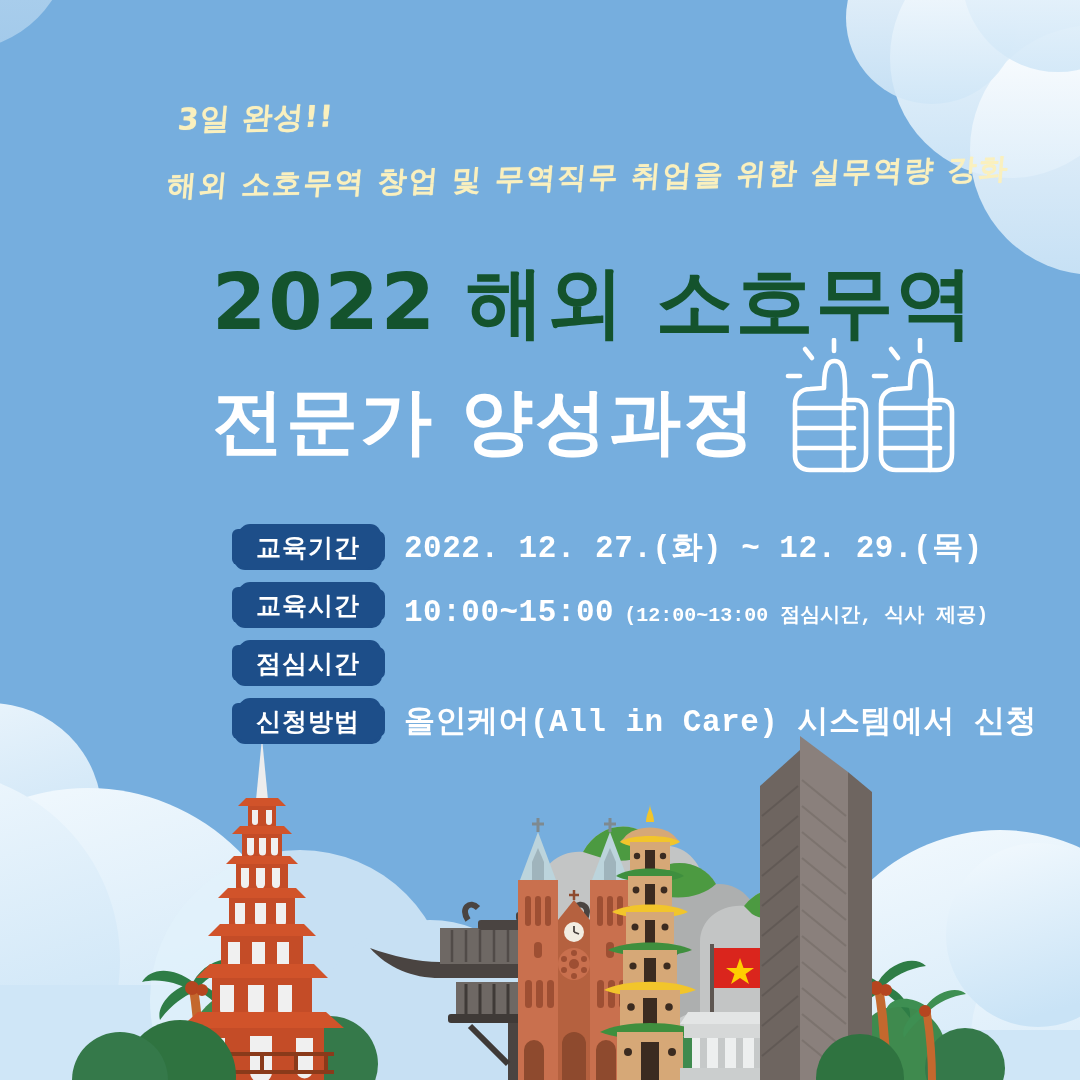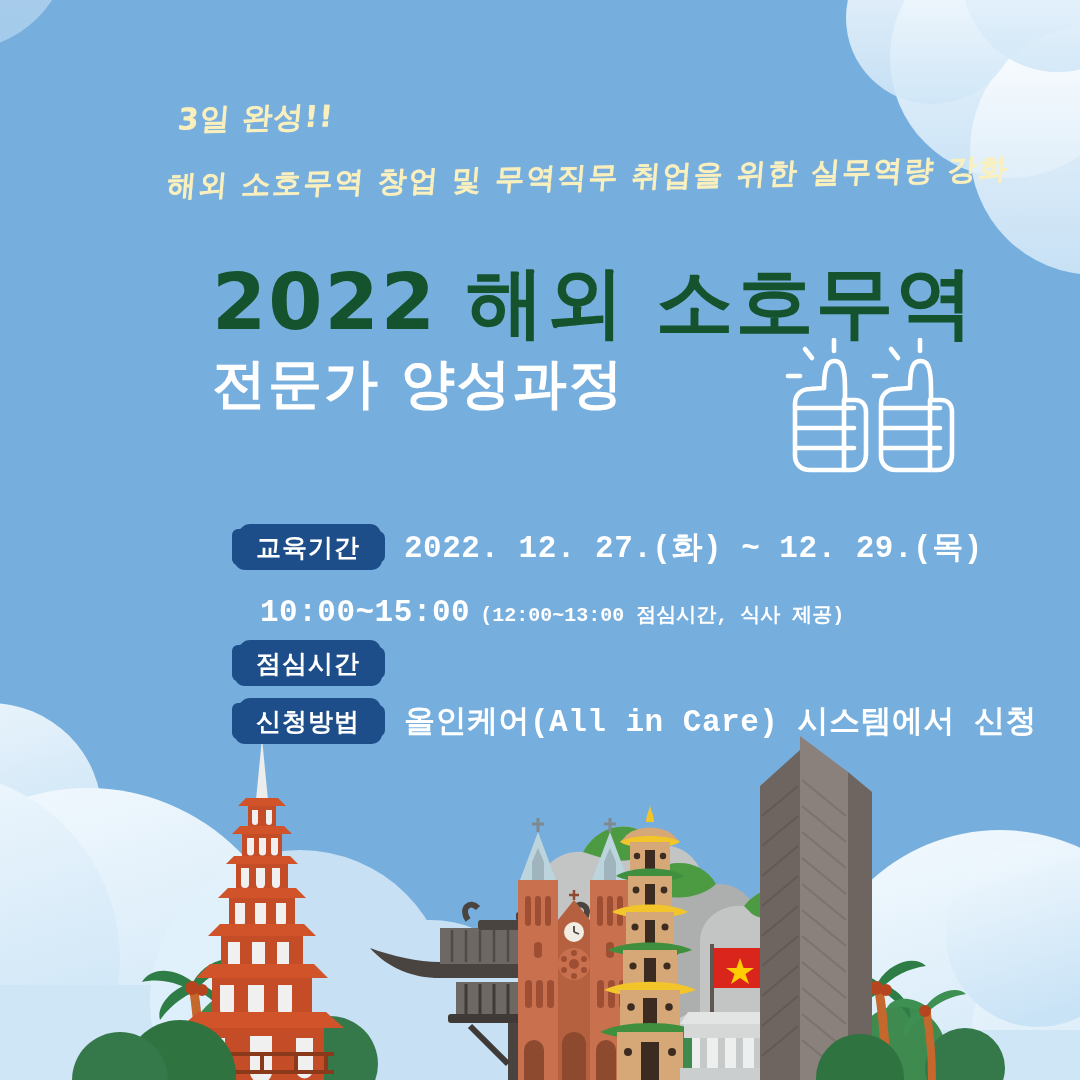--- a/index.html
+++ b/index.html
@@ -66,22 +66,22 @@
   #title-line-1 {
     left: 212px;
     top: 238px;
     font-size: 78px;
     color: #14532d;
     line-height: 1.05;
     margin-top: 24px;
   }
   #title-line-2 {
     left: 212px;
-    top: 356px;
-    font-size: 54px;
+    top: 384px;
+    font-size: 72px;
     color: #FFFFFF;
     line-height: 1.05;
   }
 
   
   #thumbs-group {
     position: absolute;
     left: 776px;
     top: 338px;
     width: 180px;
@@ -299,20 +299,23 @@
     <div class="info-row">
       <div class="info-badge">
         <span class="info-badge-label">교육기간</span>
       </div>
       <div class="info-value">
         <span>2022. 12. 27.(화) ~ 12. 29.(목)</span>
       </div>
     </div>
 
     <div class="info-row">
+      <div class="info-badge">
+        <span class="info-badge-label">교육시간</span>
+      </div>
       <div class="info-value">
         <span>10:00~15:00</span>
         <span class="info-note">(12:00~13:00 점심시간, 식사 제공)</span>
       </div>
     </div>
 
     <div class="info-row">
       <div class="info-badge">
         <span class="info-badge-label">점심시간</span>
       </div>

